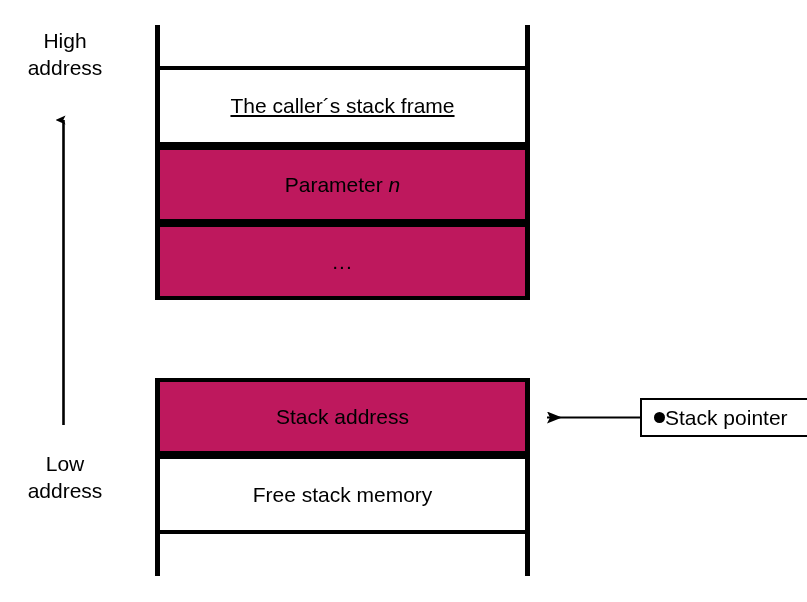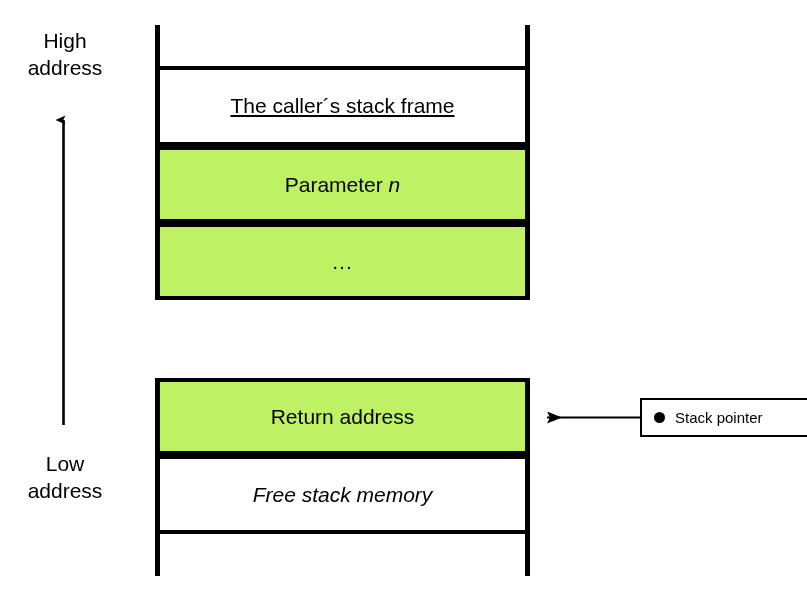--- a/index.html
+++ b/index.html
@@ -58,21 +58,21 @@
   }
   .stack-row.bordered {
     border-top: 4px solid #000000;
     border-bottom: 4px solid #000000;
   }
   .stack-row.open {
     border-top: none;
     border-bottom: none;
   }
   .stack-row.highlight {
-    background: #bef264;
+    background: #be185d;
   }
   .row-label {
     font-size: 21px;
     line-height: 24px;
     color: #000000;
     white-space: nowrap;
     text-align: center;
   }
   .row-label em {
     font-style: italic;
@@ -97,23 +97,22 @@
   }
   #stack-pointer-bullet {
     width: 11px;
     height: 11px;
     border-radius: 50%;
     background: #000000;
     margin-left: 12px;
     flex: 0 0 auto;
   }
   #stack-pointer-label {
-    font-size: 15px;
+    font-size: 21px;
     line-height: 24px;
-    margin-left: 10px;
     white-space: nowrap;
     text-align: center;
   }
 
   svg.overlay {
     position: absolute;
     left: 0;
     top: 0;
     width: 807px;
     height: 602px;
@@ -144,24 +143,24 @@
   <div class="stack-row bordered highlight" style="top:146px; height:77px;">
     <span class="row-label"><span>Parameter </span><em>n</em></span>
   </div>
 
   <div class="stack-row bordered highlight" style="top:223px; height:77px;">
     <span class="row-label ellipsis">...</span>
   </div>
 
 
   <div class="stack-row bordered highlight" style="top:378px; height:77px;">
-    <span class="row-label">Return address</span>
+    <span class="row-label">Stack address</span>
   </div>
 
-  <div class="stack-row bordered" style="top:455px; height:79px;font-style:italic;">
+  <div class="stack-row bordered" style="top:455px; height:79px;">
     <span class="row-label">Free stack memory</span>
   </div>
 
   <div class="stack-row open" style="top:534px; height:42px;"></div>
 
   <svg class="overlay" viewBox="0 0 807 602">
     <defs>
       <marker id="arrow-up-head" markerWidth="10" markerHeight="10" refX="5" refY="8" orient="auto" markerUnits="userSpaceOnUse">
         <path d="M5,0 L9.5,10 L5,7.8 L0.5,10 Z" fill="#000000"></path>
       </marker>

